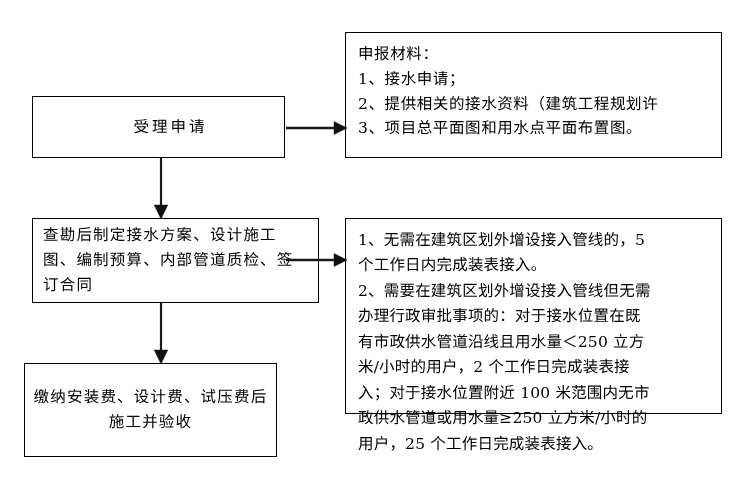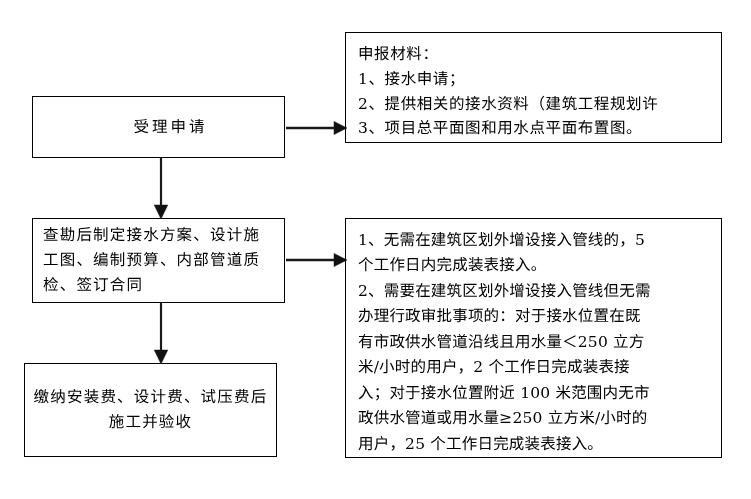--- a/index.html
+++ b/index.html
@@ -54,21 +54,21 @@
     top: 96px;
     width: 253px;
     height: 62px;
     padding-left: 24px;
   }
   #box-accept .txt { letter-spacing: 3px; }
 
   #box-plan {
     left: 32px;
     top: 218px;
-    width: 253px;
+    width: 287px;
     height: 85px;
     justify-content: center;
   }
   #box-plan .txt {
     text-align: left;
     line-height: 1.62;
     letter-spacing: 1.2px;
     padding: 0 10px;
   }
 
@@ -91,28 +91,28 @@
     white-space: pre;
   }
   .note-box .line.indent {
     text-indent: 24px;
   }
 
   #box-note-materials {
     left: 345px;
     top: 32px;
     width: 377px;
-    height: 111px;
+    height: 126px;
   }
 
   #box-note-timeline {
     left: 345px;
     top: 218px;
     width: 377px;
-    height: 240px;
+    height: 196px;
   }
   #box-note-timeline .line {
     line-height: 1.645;
     letter-spacing: 0.2px;
   }
 
   
   .conn {
     position: absolute;
   }

